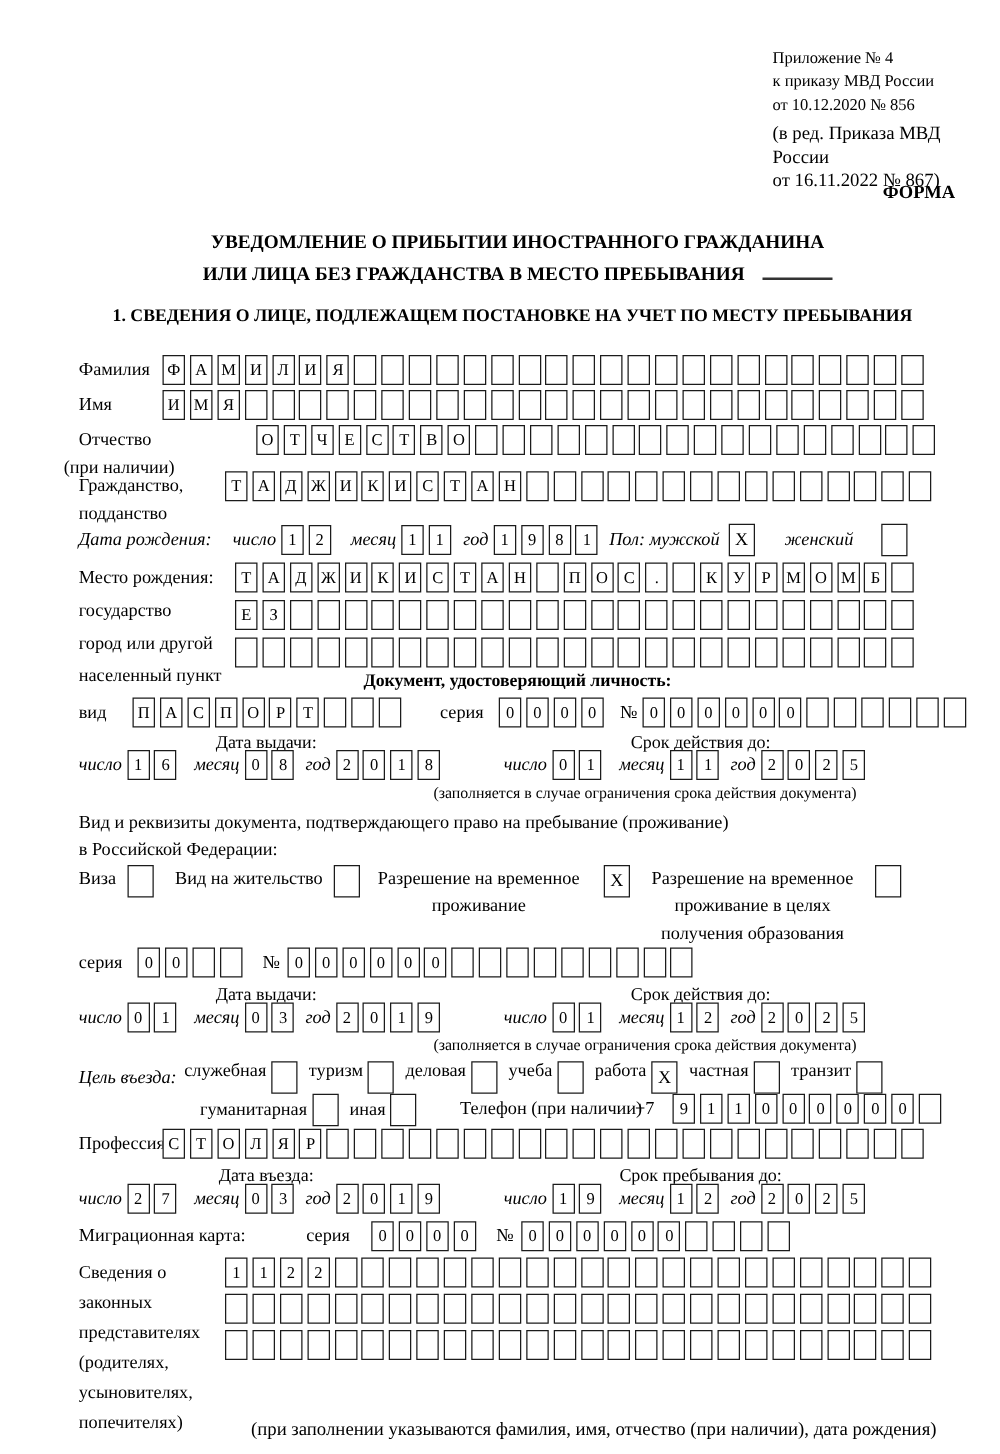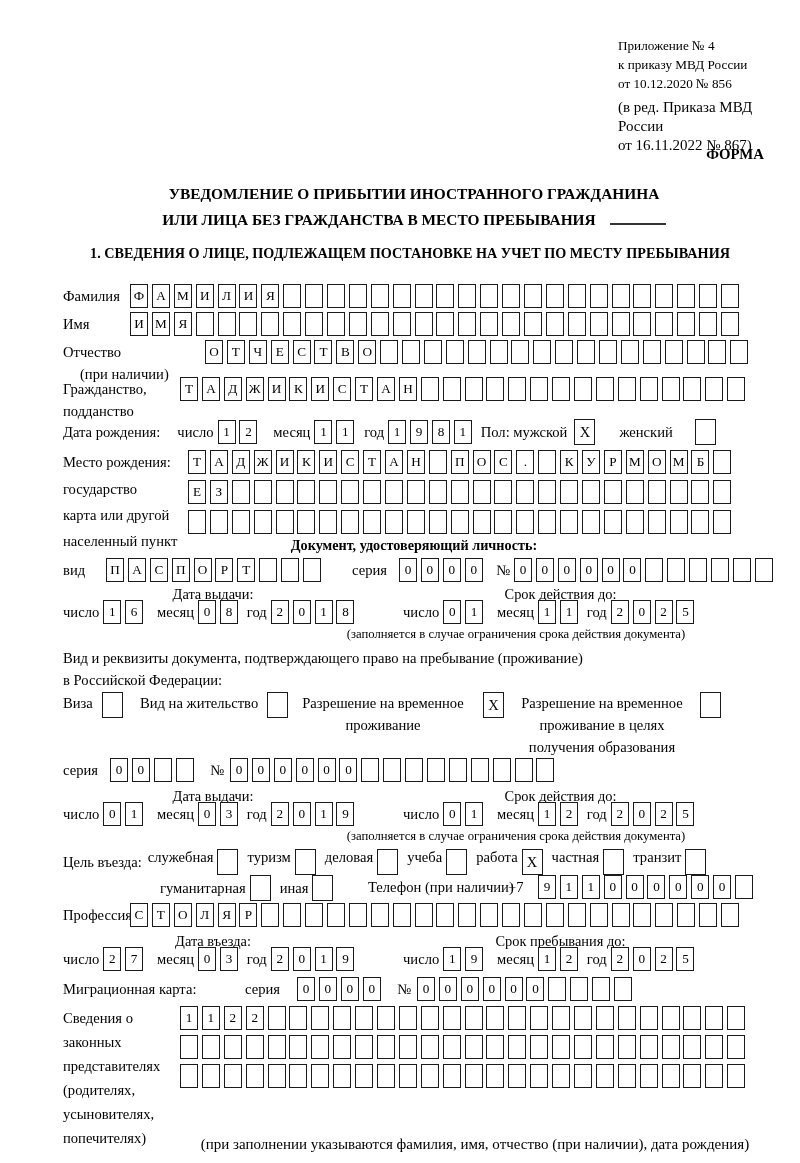--- a/index.html
+++ b/index.html
@@ -15,21 +15,21 @@
   .center-bold{position:absolute;left:63px;right:35px;text-align:center;font-weight:bold;font-size:14.2px;}
   .cells{position:absolute;display:flex;}
   .cells-inline{display:flex;}
   .cell{width:16px;height:22px;border:1.5px solid #1b1b1b;margin-right:3.9px;
         display:inline-flex;align-items:center;justify-content:center;
         font-size:13.2px;flex:0 0 auto;background:#fff;}
   .checkbox{width:19px;height:24px;border:1.6px solid #1b1b1b;display:inline-flex;
         align-items:center;justify-content:center;font-size:14.5px;flex:0 0 auto;background:#fff;}
   .lbl{position:absolute;font-size:14.6px;white-space:nowrap;}
   .note{position:absolute;font-size:12.7px;text-align:center;}
-  .dlabel{margin-right:4px;white-space:nowrap;}
+  .dlabel{margin-right:4px;white-space:nowrap;font-style:italic;}
   .dgroup{display:flex;align-items:center;margin-right:10px;}
   .opt{position:absolute;display:flex;align-items:flex-start;gap:9px;}
   .opt-label{white-space:pre-line;text-align:center;line-height:22px;}
   .heading-small{position:absolute;text-align:center;font-size:14.4px;}
   .p-label{margin-right:4px;white-space:nowrap;}
   .p-box{margin-right:9px;}
 </style>
 </head>
 <body>
 
@@ -112,21 +112,21 @@
       <span class="cell"></span>
       <span class="cell"></span>
       <span class="cell"></span>
       <span class="cell"></span>
       <span class="cell"></span>
       <span class="cell"></span>
       <span class="cell"></span>
     </div>
 
   <div class="lbl" style="left:63px;top:344px;">Отчество</div>
-  <div class="lbl" style="left:80px;top:366px;">(при наличии)</div>
+  <div class="lbl" style="left:51px;top:366px;">(при наличии)</div>
   <div class="cells" style="left:205px;top:340px;">
       <span class="cell">О</span>
       <span class="cell">Т</span>
       <span class="cell">Ч</span>
       <span class="cell">Е</span>
       <span class="cell">С</span>
       <span class="cell">Т</span>
       <span class="cell">В</span>
       <span class="cell">О</span>
       <span class="cell"></span>
@@ -199,21 +199,21 @@
         <span class="cell">1</span>
       </span>
     <span class="dlabel" style="margin-right:7px;">Пол: мужской</span>
     <span class="checkbox">X</span>
     <span class="dlabel" style="margin-left:24px;margin-right:22px;">женский</span>
     <span class="checkbox"></span>
   </div>
 
   <div class="lbl" style="left:63px;top:454px;">Место рождения:</div>
   <div class="lbl" style="left:63px;top:481px;">государство</div>
-  <div class="lbl" style="left:63px;top:507px;">карта или другой</div>
+  <div class="lbl" style="left:63px;top:507px;">город или другой</div>
   <div class="lbl" style="left:63px;top:533px;">населенный пункт</div>
   <div class="cells" style="left:188px;top:450px;">
       <span class="cell">Т</span>
       <span class="cell">А</span>
       <span class="cell">Д</span>
       <span class="cell">Ж</span>
       <span class="cell">И</span>
       <span class="cell">К</span>
       <span class="cell">И</span>
       <span class="cell">С</span>

